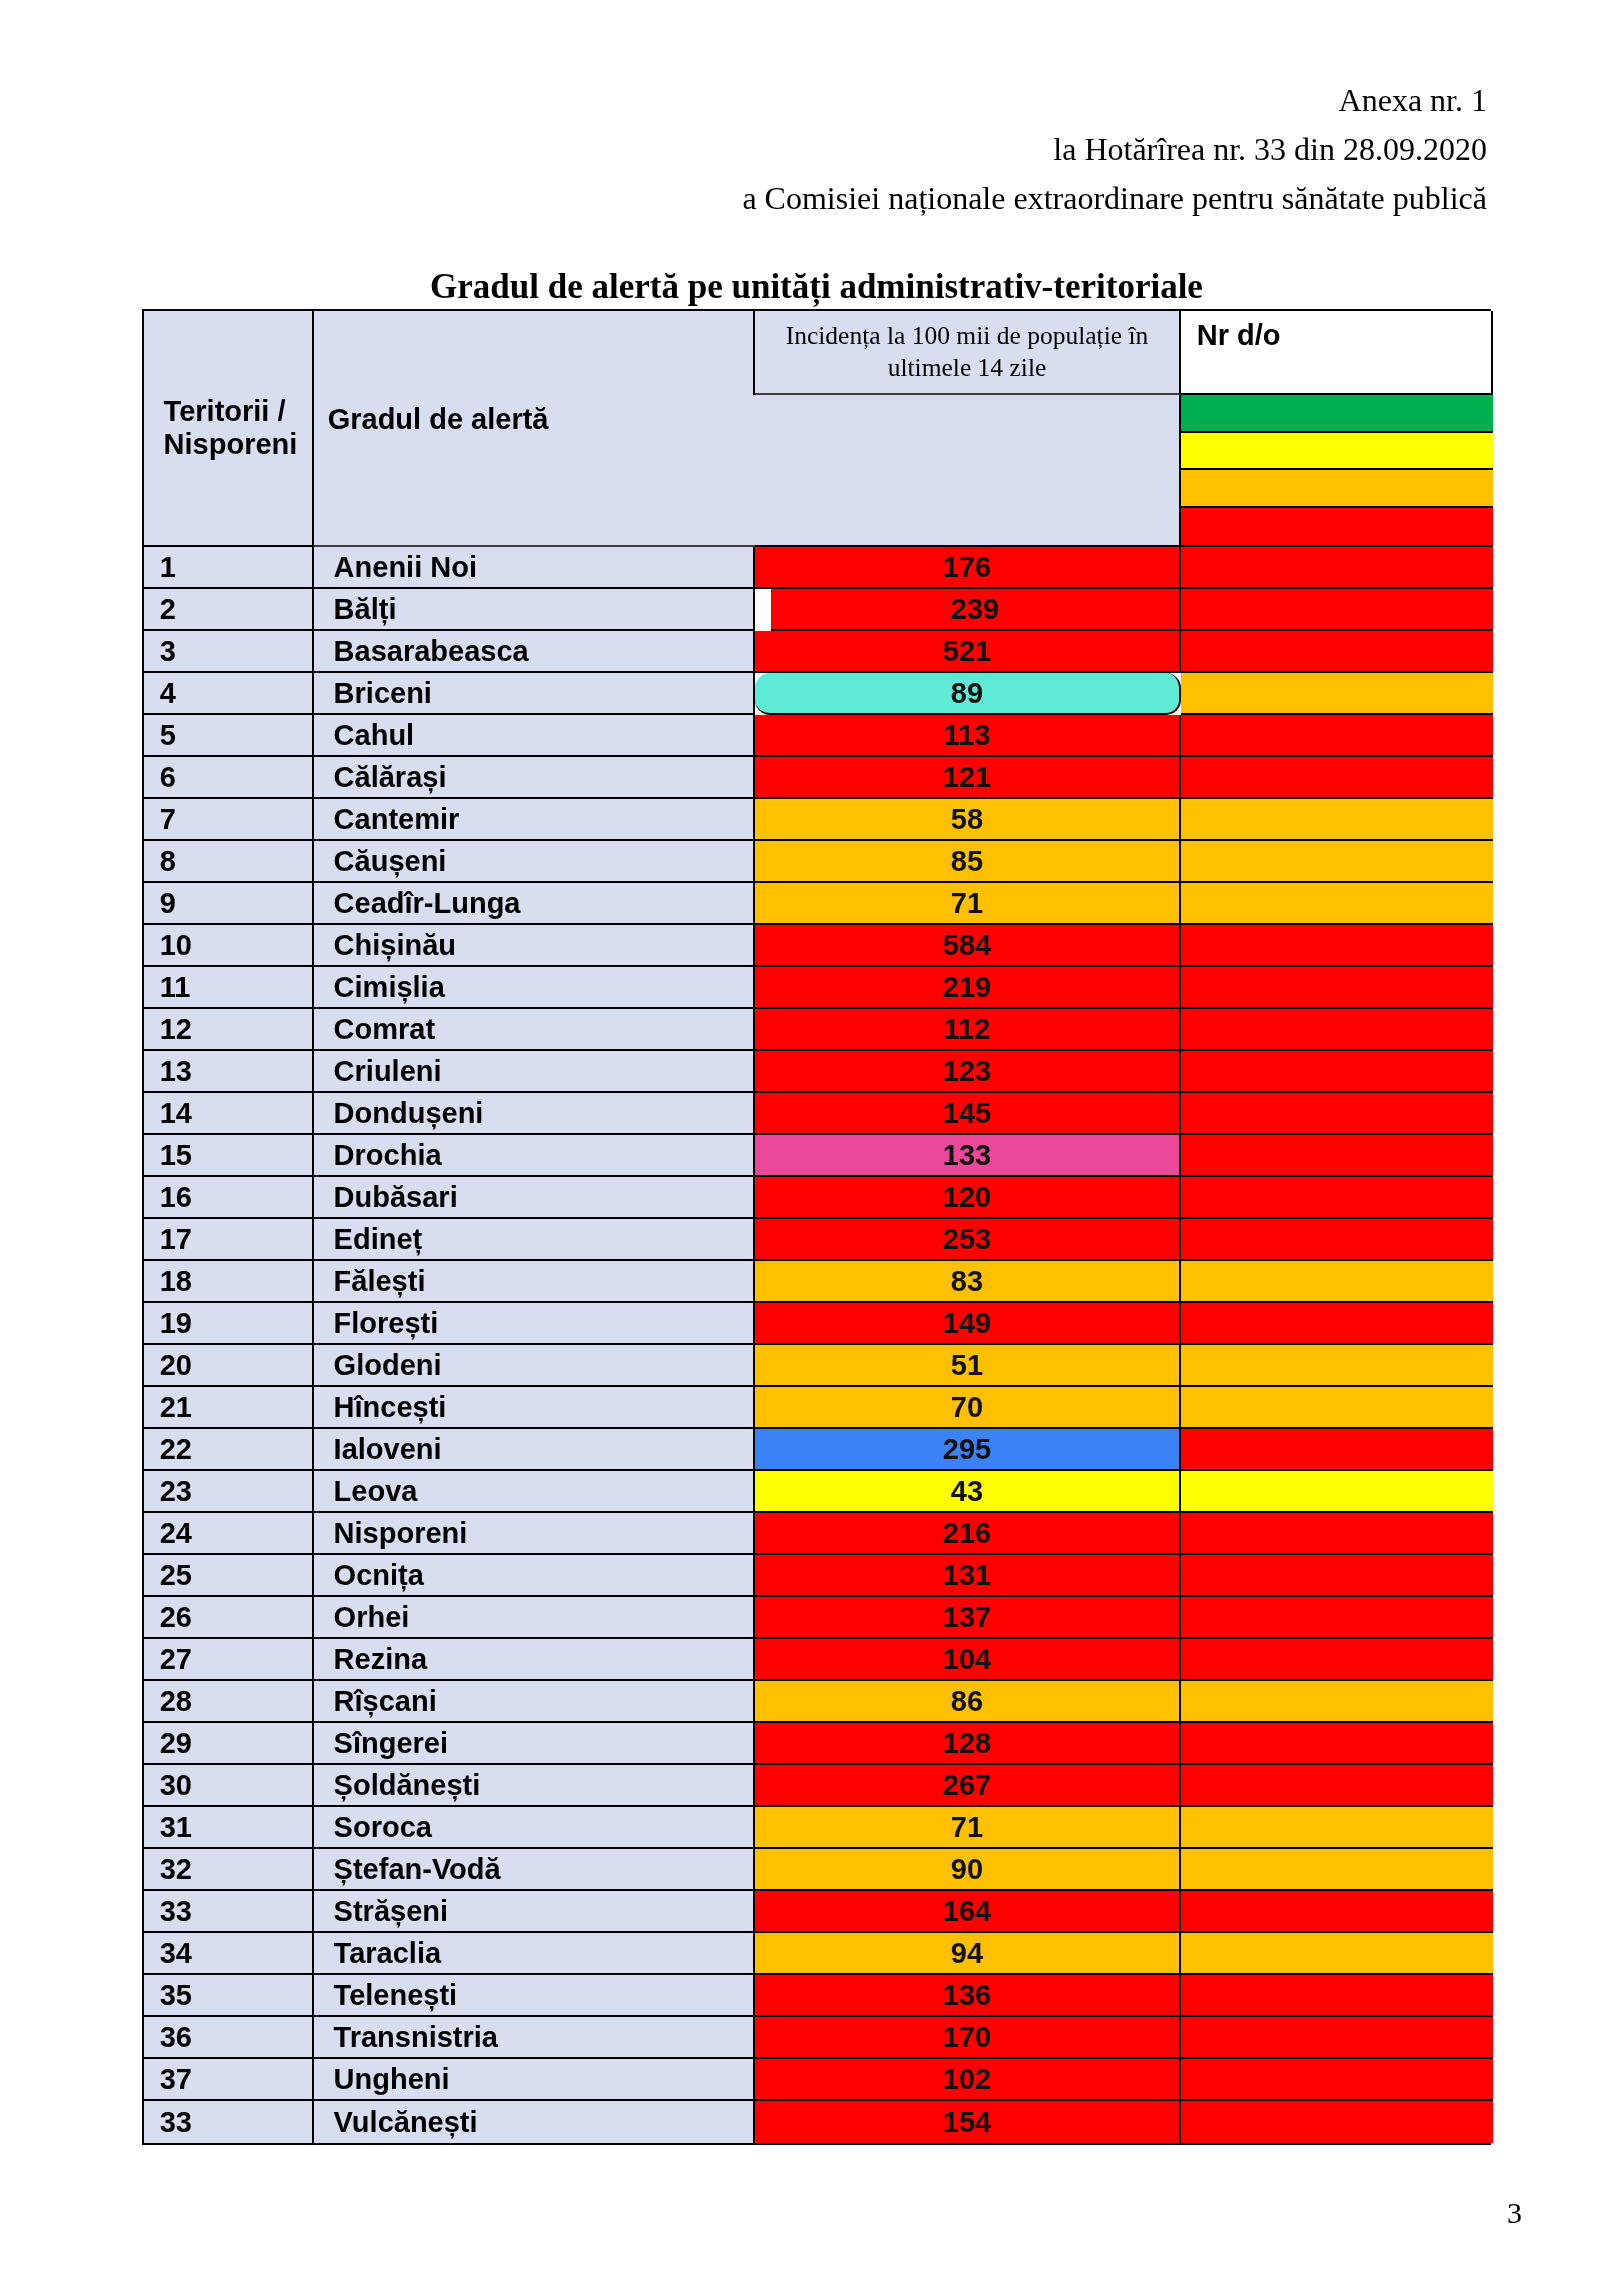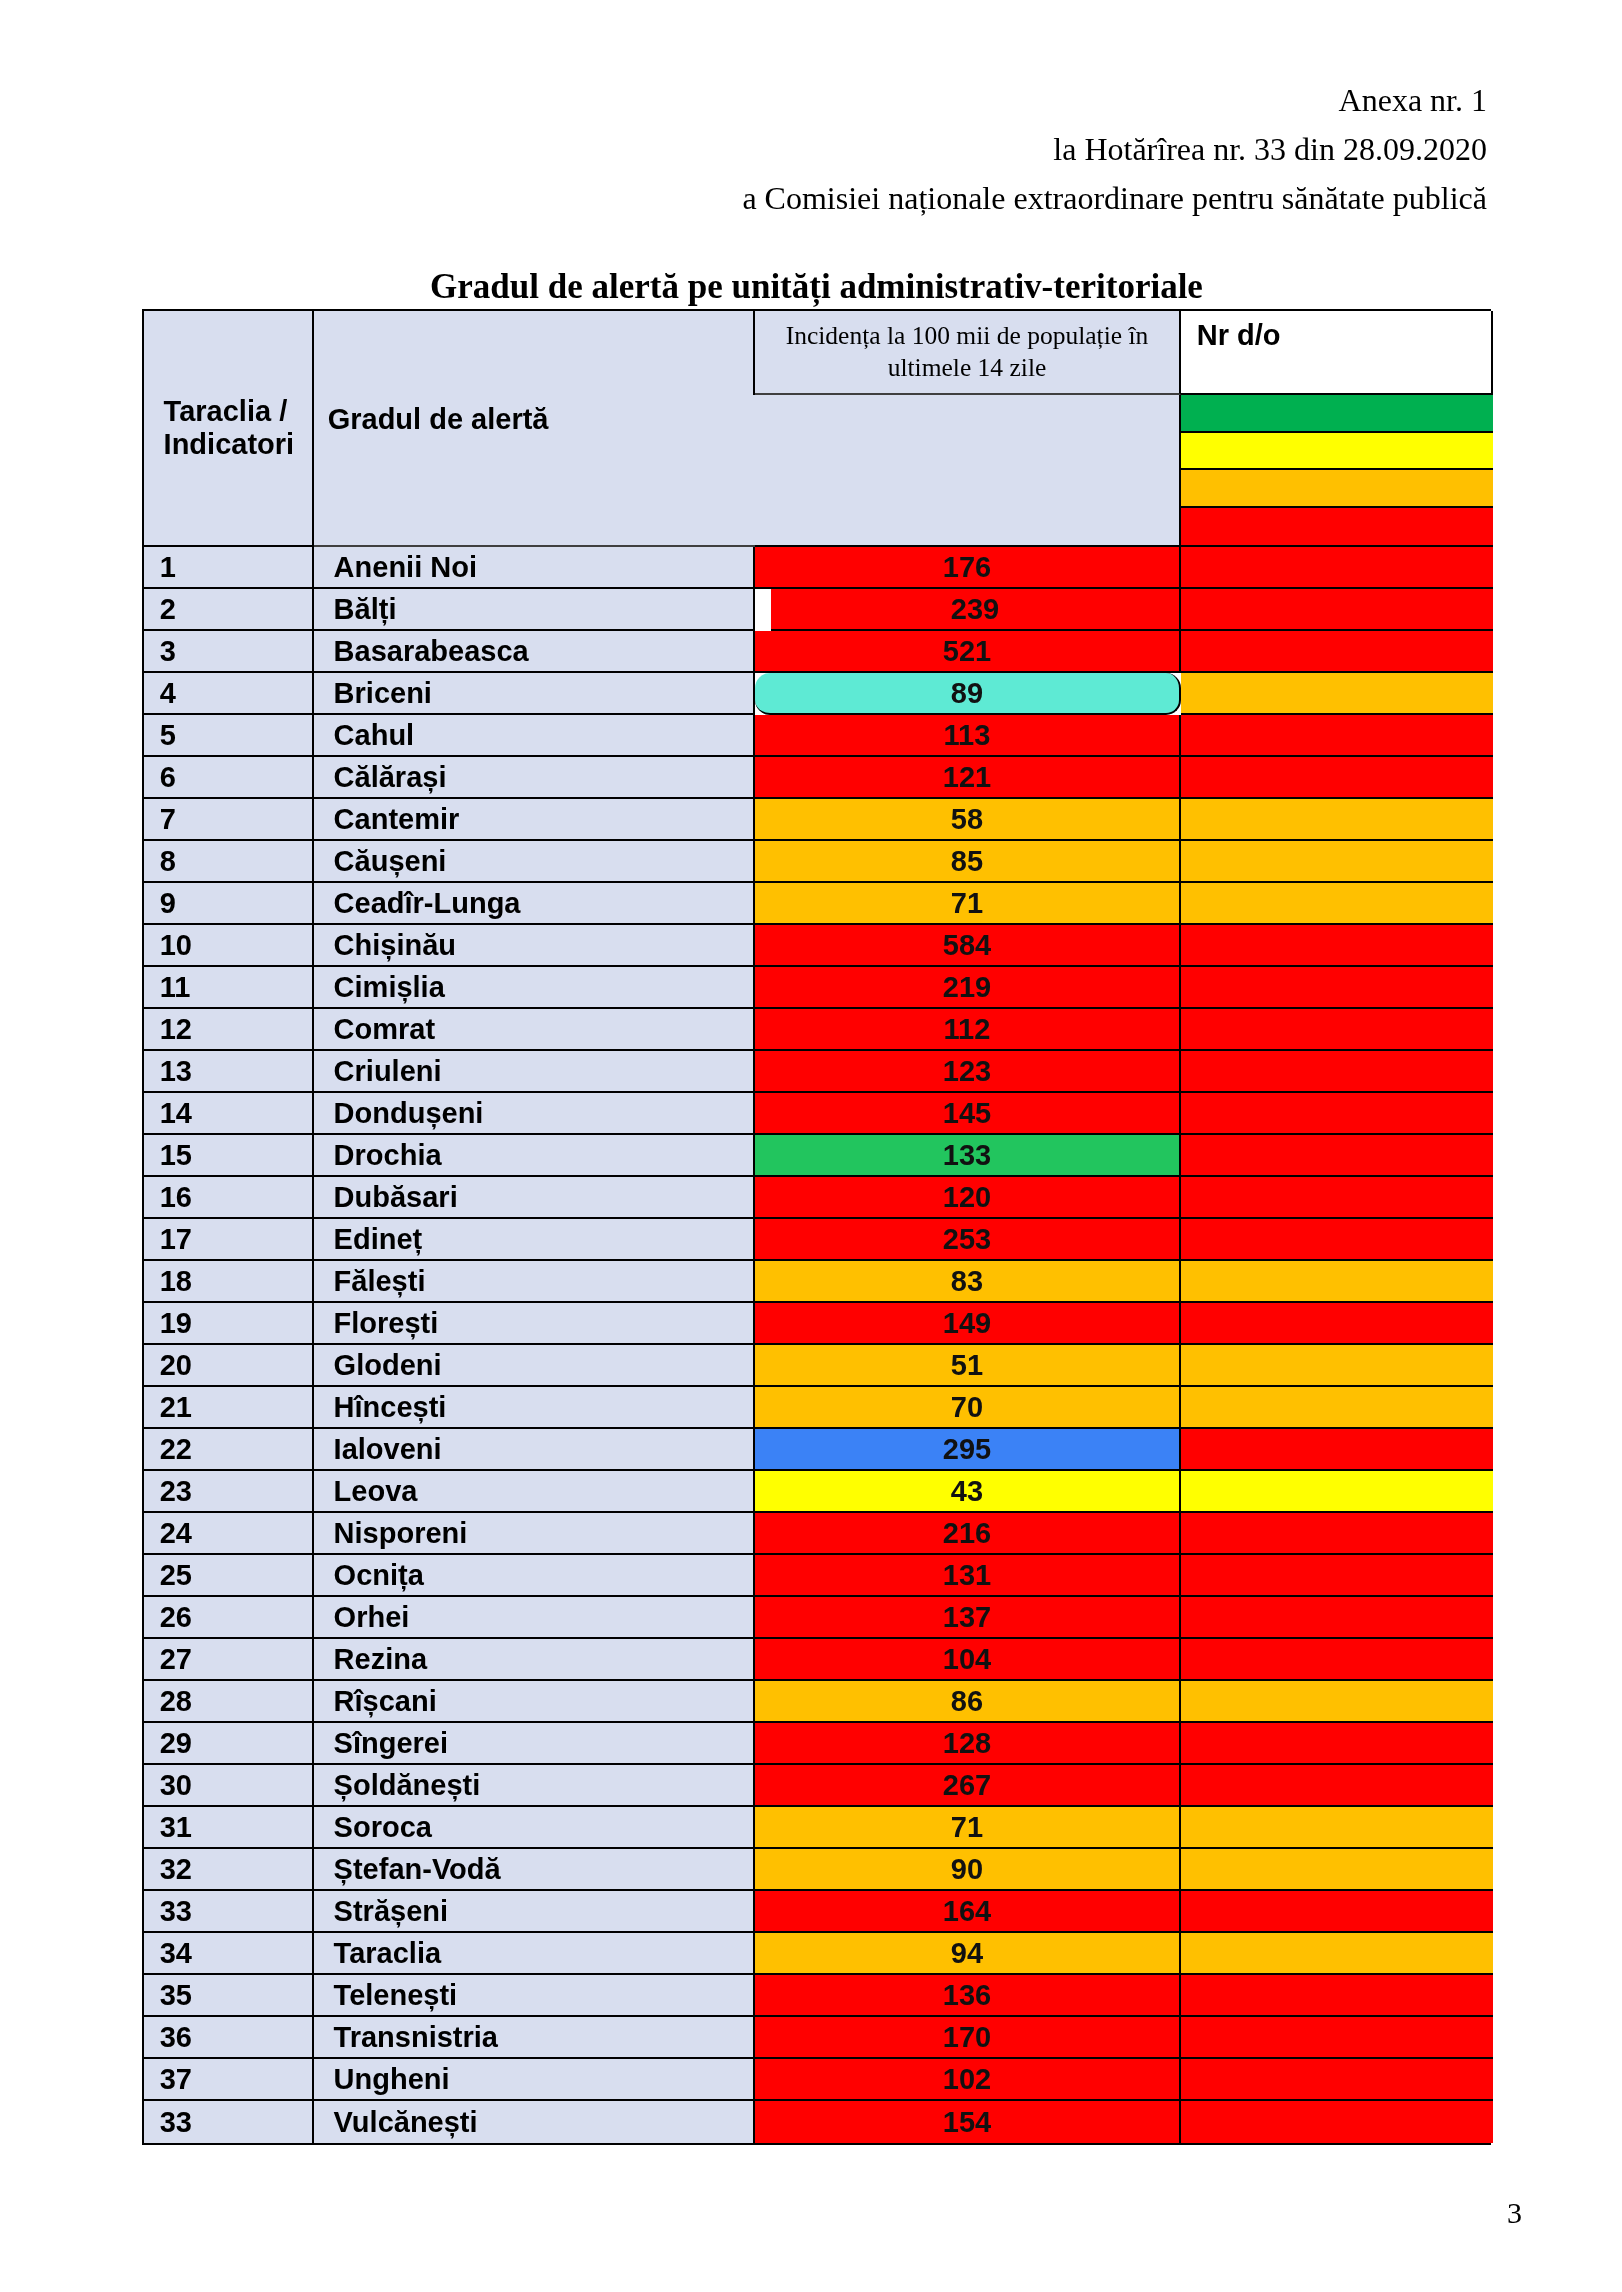--- a/index.html
+++ b/index.html
@@ -58,21 +58,21 @@
     <div>Anexa nr. 1</div>
     <div>la Hotărîrea nr. 33 din 28.09.2020</div>
     <div>a Comisiei naționale extraordinare pentru sănătate publică</div>
   </div>
 
   <div class="doc-title">Gradul de alertă pe unități administrativ-teritoriale</div>
 
   <div class="alert-table">
 
     <div class="c hdr-blank"></div>
-    <div class="c sans hdr-territory">Taraclia / Indicatori</div>
+    <div class="c sans hdr-territory">Teritorii / Nisporeni</div>
     <div class="c hdr-incidence">Incidența la 100 mii de populație în ultimele 14 zile</div>
     <div class="c sans hdr-nrdo">Nr d/o</div>
 
     <div class="c sans hdr-gradul last-col">Gradul de alertă</div>
     <div class="c hdr-empty"></div>
     <div class="c bands last-col">
       <div class="band" style="background: rgb(0, 176, 80);"></div>
       <div class="band" style="background: rgb(255, 255, 0);"></div>
       <div class="band" style="background: rgb(255, 192, 0);"></div>
       <div class="band" style="background: rgb(255, 0, 0);"></div>
@@ -129,21 +129,21 @@
       <div class="c sans nr-cell">13</div>
       <div class="c sans name-cell">Criuleni</div>
       <div class="c sans val-cell" style="background: rgb(255, 0, 0);">123</div>
       <div class="c sans alert-cell last-col" style="background: rgb(255, 0, 0);"></div>
       <div class="c sans nr-cell">14</div>
       <div class="c sans name-cell">Dondușeni</div>
       <div class="c sans val-cell" style="background: rgb(255, 0, 0);">145</div>
       <div class="c sans alert-cell last-col" style="background: rgb(255, 0, 0);"></div>
       <div class="c sans nr-cell">15</div>
       <div class="c sans name-cell">Drochia</div>
-      <div class="c sans val-cell" style="background: #22c55e;">133</div>
+      <div class="c sans val-cell" style="background: #ec4899;">133</div>
       <div class="c sans alert-cell last-col" style="background: rgb(255, 0, 0);"></div>
       <div class="c sans nr-cell">16</div>
       <div class="c sans name-cell">Dubăsari</div>
       <div class="c sans val-cell" style="background: rgb(255, 0, 0);">120</div>
       <div class="c sans alert-cell last-col" style="background: rgb(255, 0, 0);"></div>
       <div class="c sans nr-cell">17</div>
       <div class="c sans name-cell">Edineț</div>
       <div class="c sans val-cell" style="background: rgb(255, 0, 0);">253</div>
       <div class="c sans alert-cell last-col" style="background: rgb(255, 0, 0);"></div>
       <div class="c sans nr-cell">18</div>

